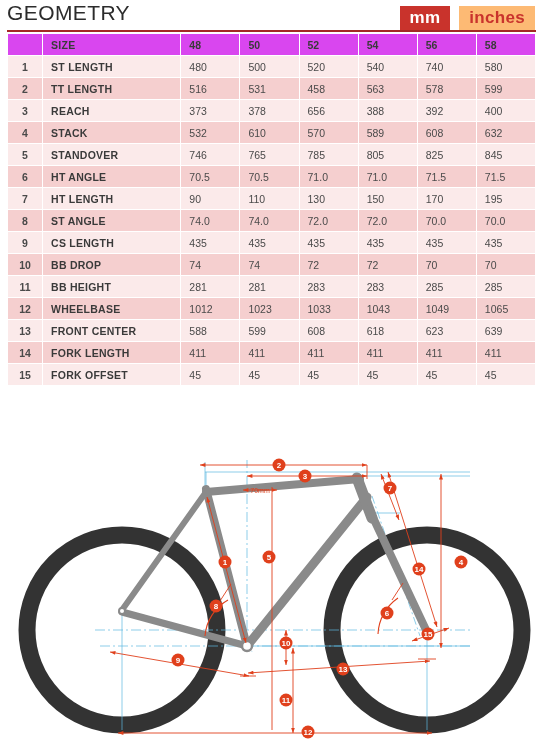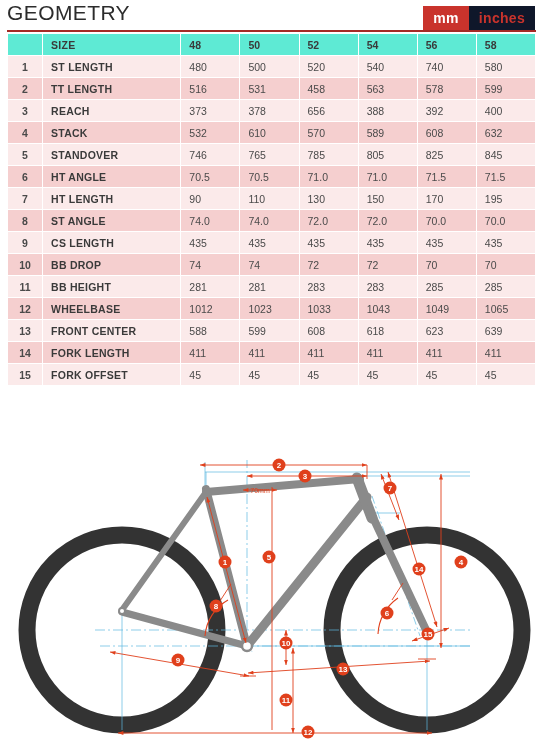--- a/index.html
+++ b/index.html
@@ -35,36 +35,37 @@
   }
   .unit-toggle {
     position: absolute;
     right: 8px;
     top: 6px;
     display: flex;
     align-items: stretch;
     height: 22px;
   }
   .unit-btn {
-    font-size: 14px;
+    font-size: 17px;
     font-weight: bold;
     letter-spacing: 0.3px;
     display: flex;
     align-items: center;
     justify-content: center;
     padding: 12px 10px;
     cursor: pointer;
     user-select: none;
+    margin-left: 9px;
   }
   .unit-btn.active {
     background: #c9332c;
     color: #ffffff;
   }
   .unit-btn.inactive {
-    background: #0f172a;
+    background: #fdba74;
     color: #c9332c;
   }
   .header-rule {
     position: absolute;
     left: 7px;
     right: 7px;
     bottom: 0px;
     height: 2px;
     background: #a32a25;
   }
@@ -105,21 +106,21 @@
     color: #4a4a4a;
     font-weight: normal;
   }
   tr.hdr td {
     font-weight: bold;
     color: #3a3a3a;
   }
   
   tr.dark td  { background: #f5cfcf; }
   tr.light td { background: #fbeaea; }
-  tr.hdr  td  { background: #5eead4; }
+  tr.hdr  td  { background: #d946ef; }
 
   
   .diagram-wrap {
     position: absolute;
     left: 0;
     top: 420px;
     width: 543px;
     height: 324px;
   }
   svg.bike { display: block; }

